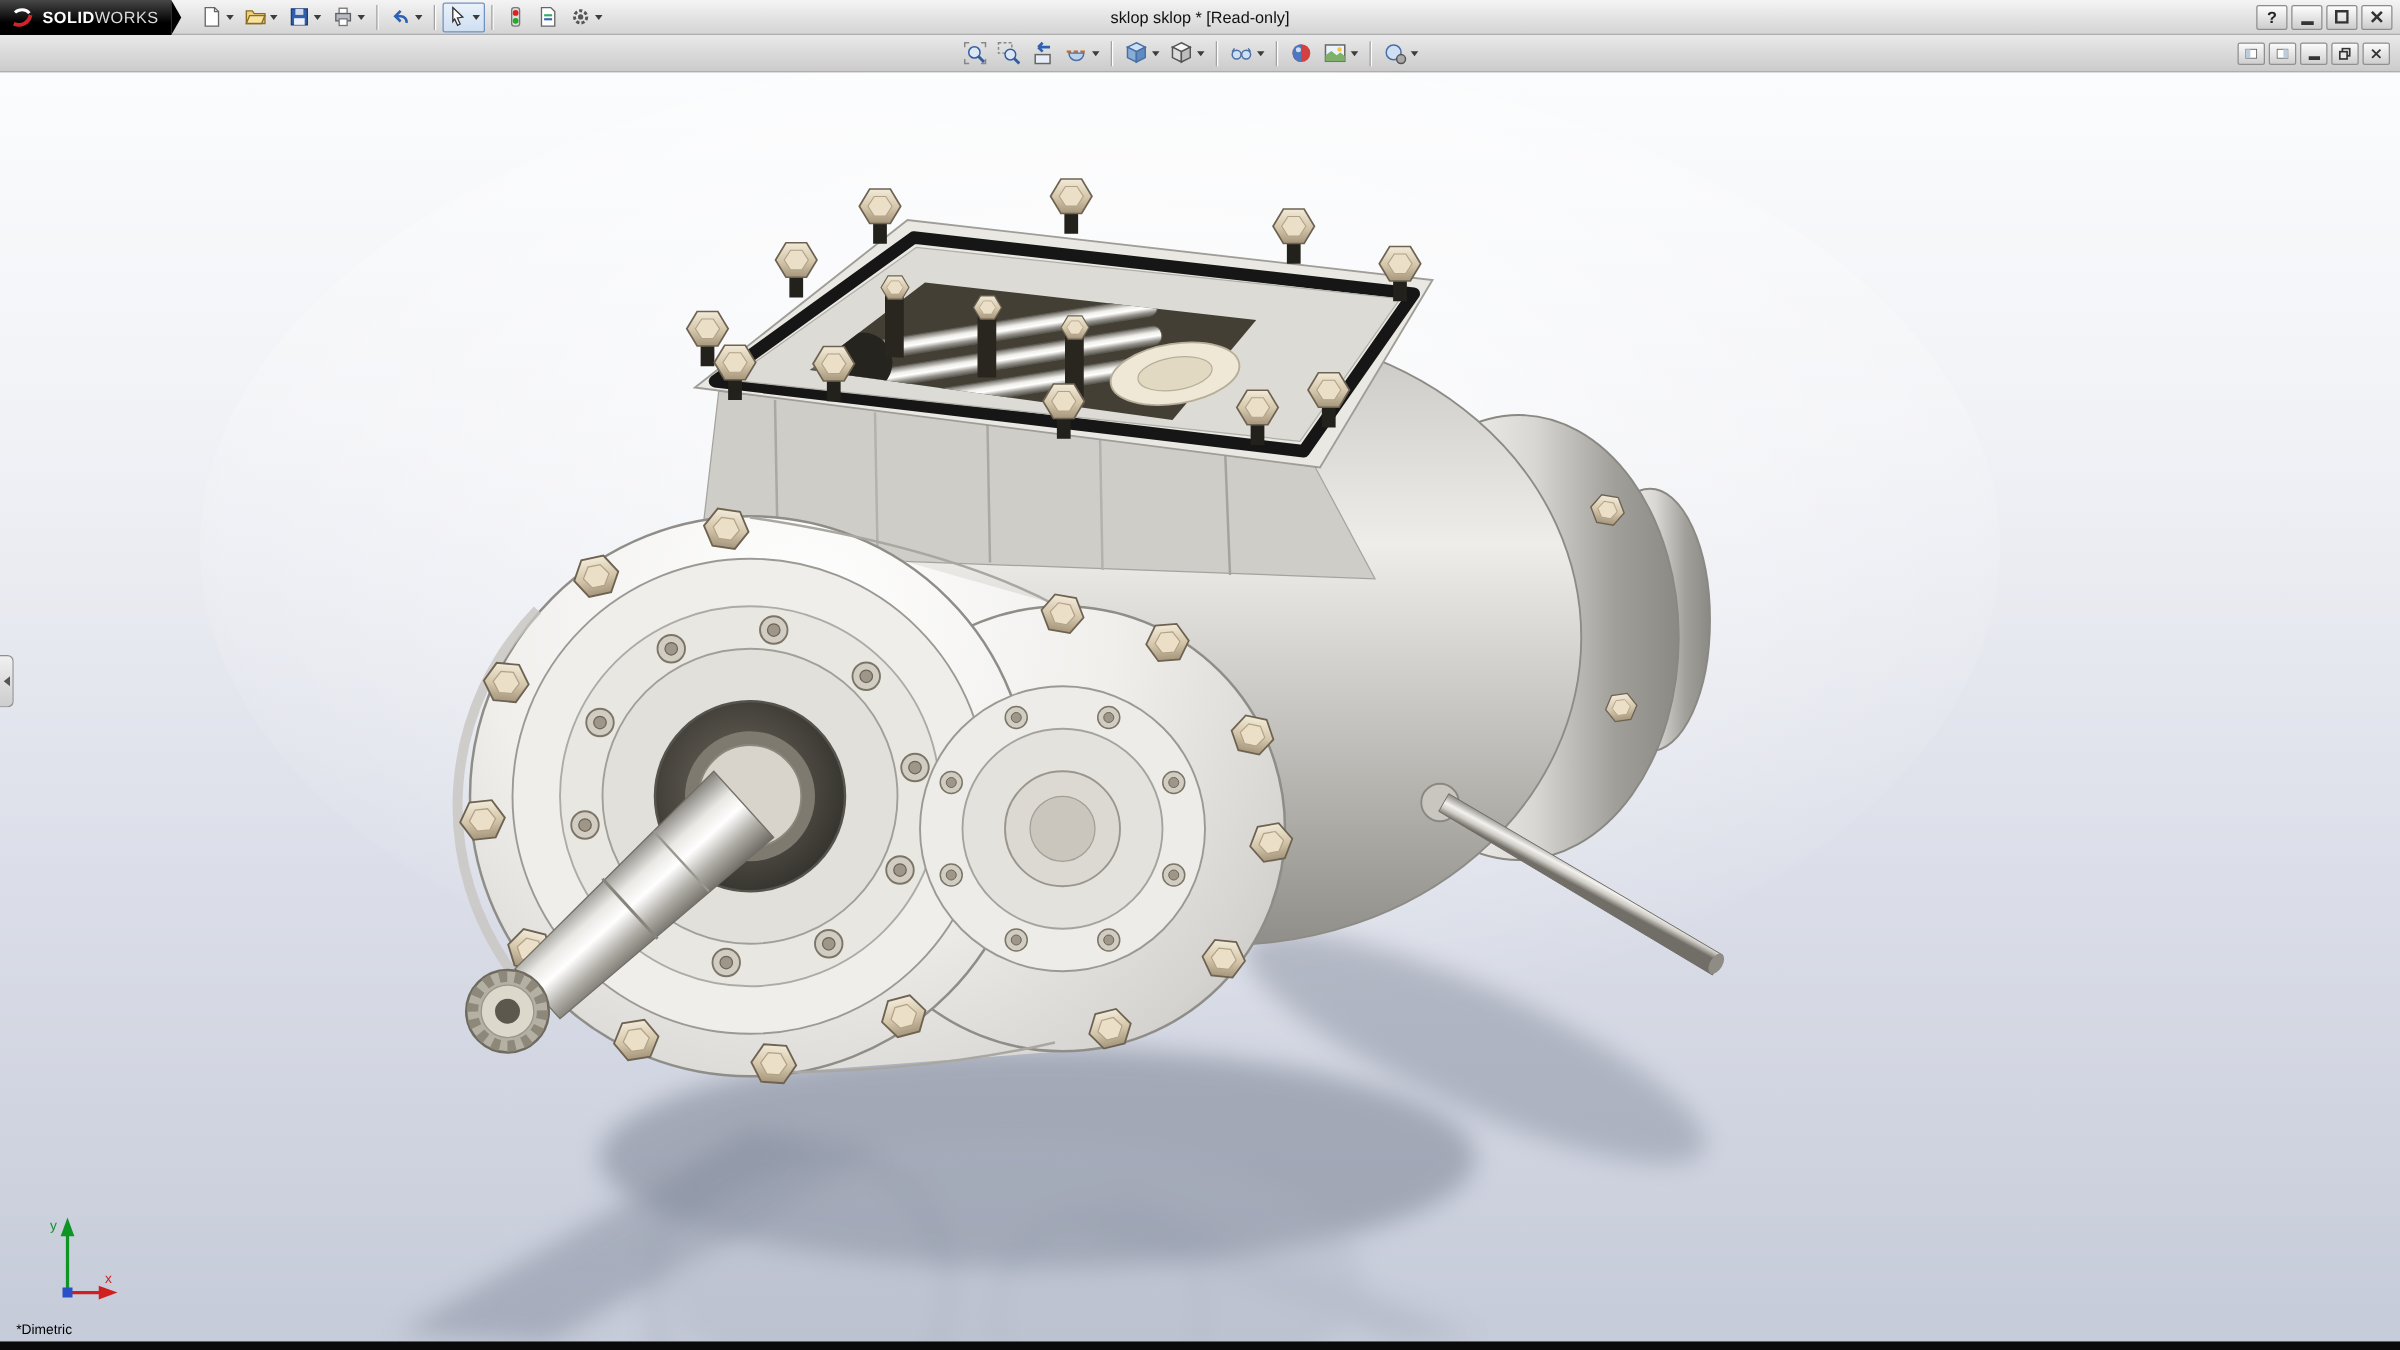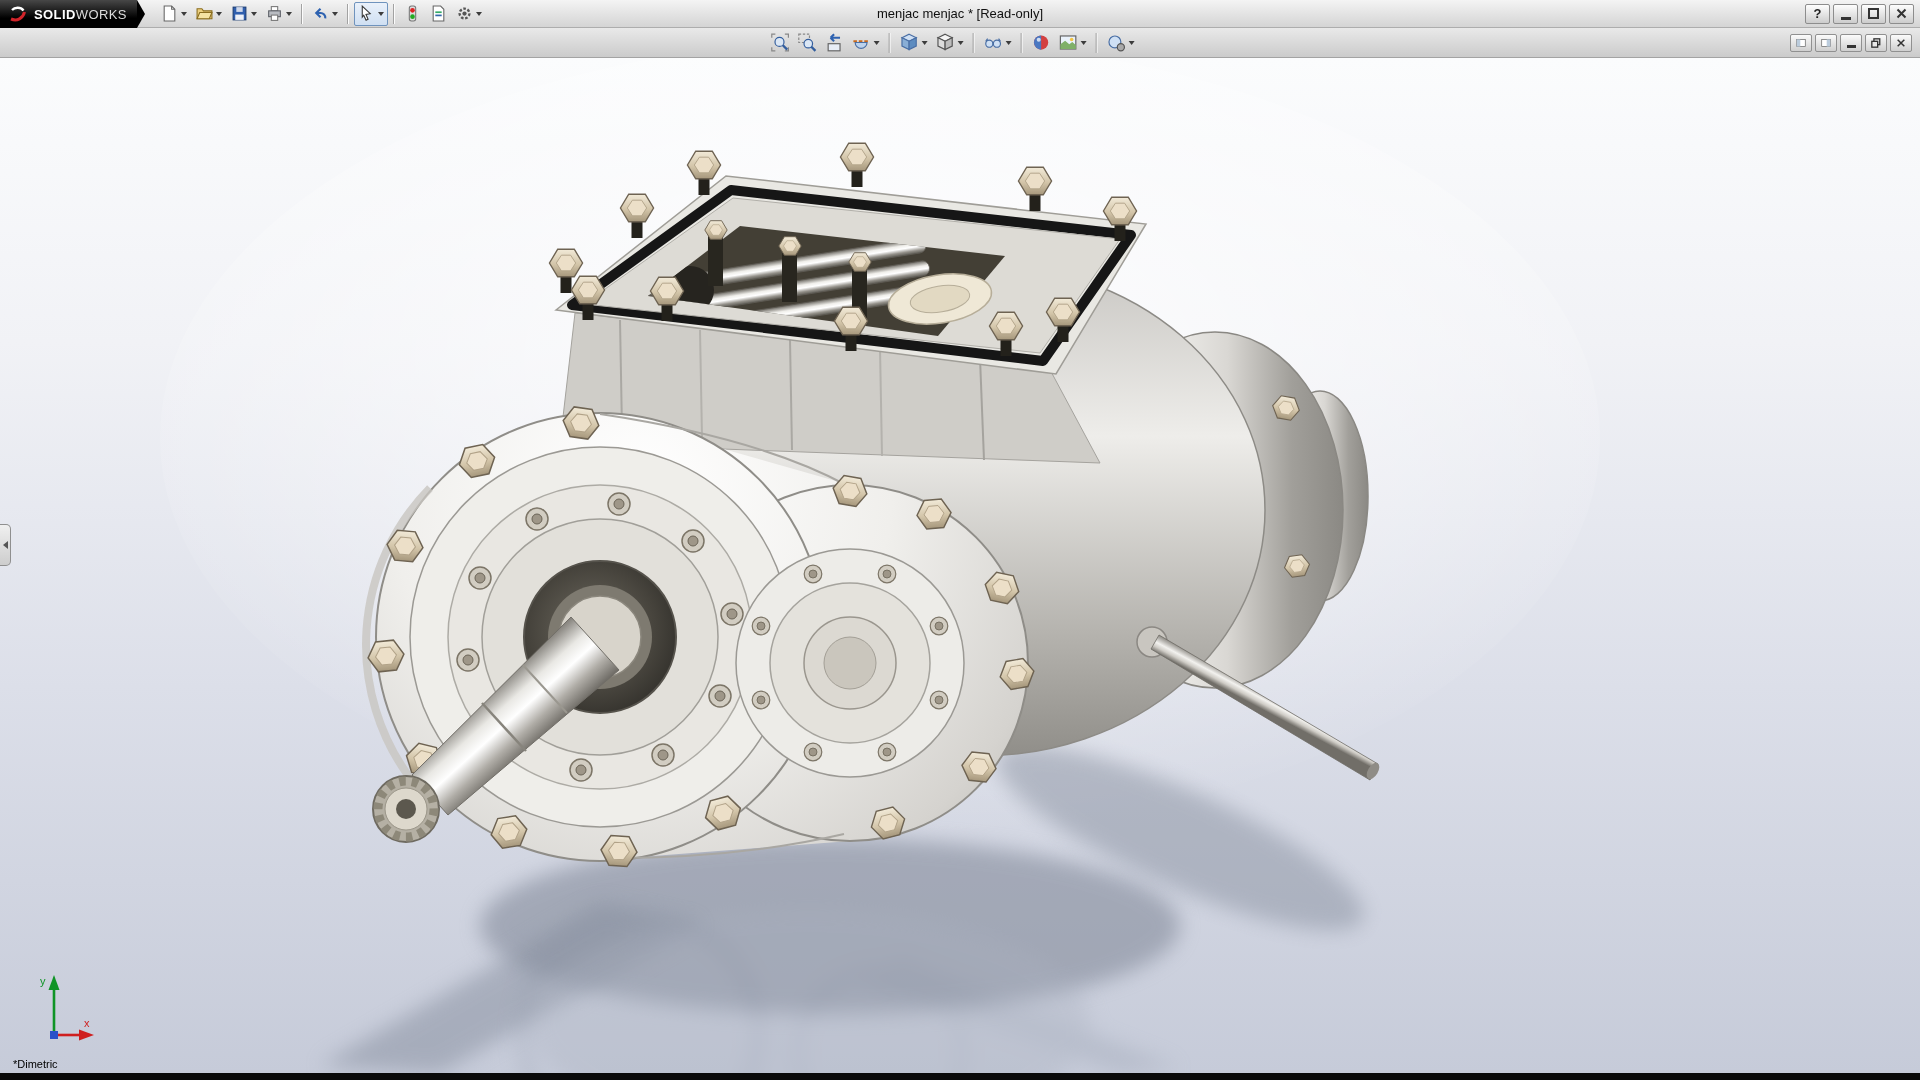--- a/index.html
+++ b/index.html
@@ -141,21 +141,21 @@
         <span>
             <svg viewBox="0 0 16 16">
               <circle cx="8" cy="8" r="4.6" fill="none" stroke="#555" stroke-width="2.2" stroke-dasharray="2.4 1.6"></circle>
               <circle cx="8" cy="8" r="2" fill="#555"></circle>
             </svg>
           </span>
         <span class="dd"></span>
       </button>
     </div>
 
-    <div class="title-text">menjac menjac * [Read-only]</div>
+    <div class="title-text">sklop sklop * [Read-only]</div>
 
     <div class="win-controls">
       <button class="wbtn">
           <span>?</span>
         </button>
       <button class="wbtn">
           <span class="g-min"></span>
         </button>
       <button class="wbtn">
           <svg viewBox="0 0 11 11">

